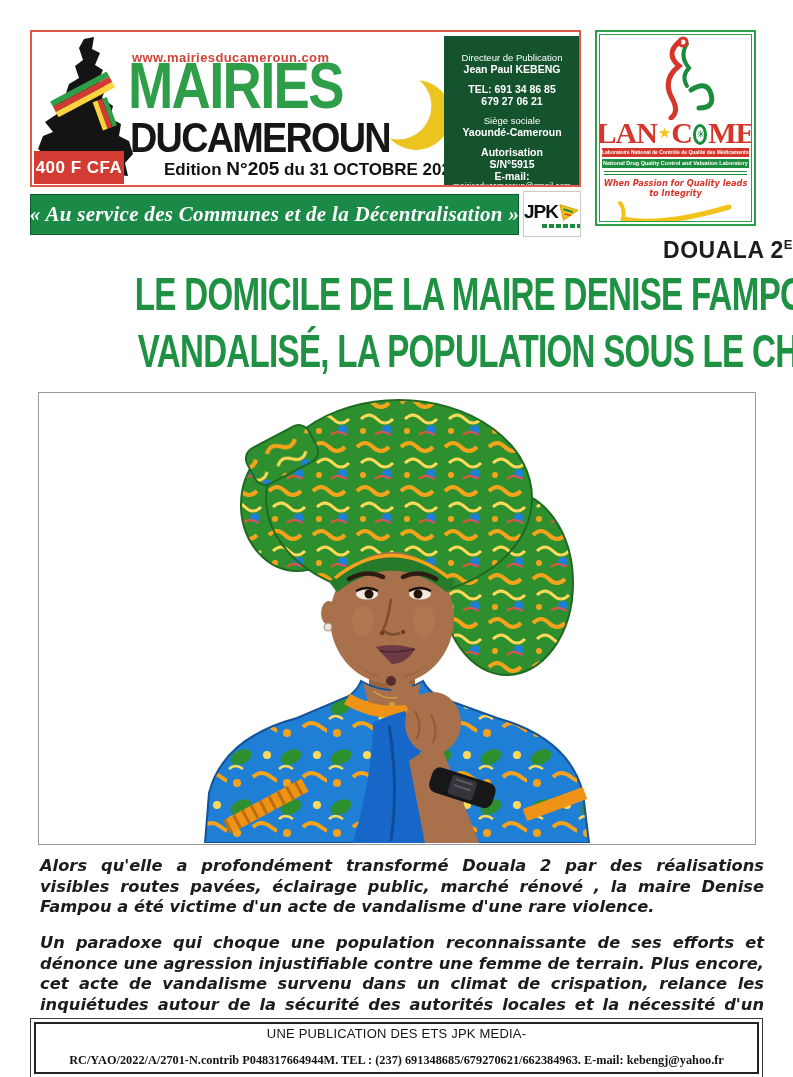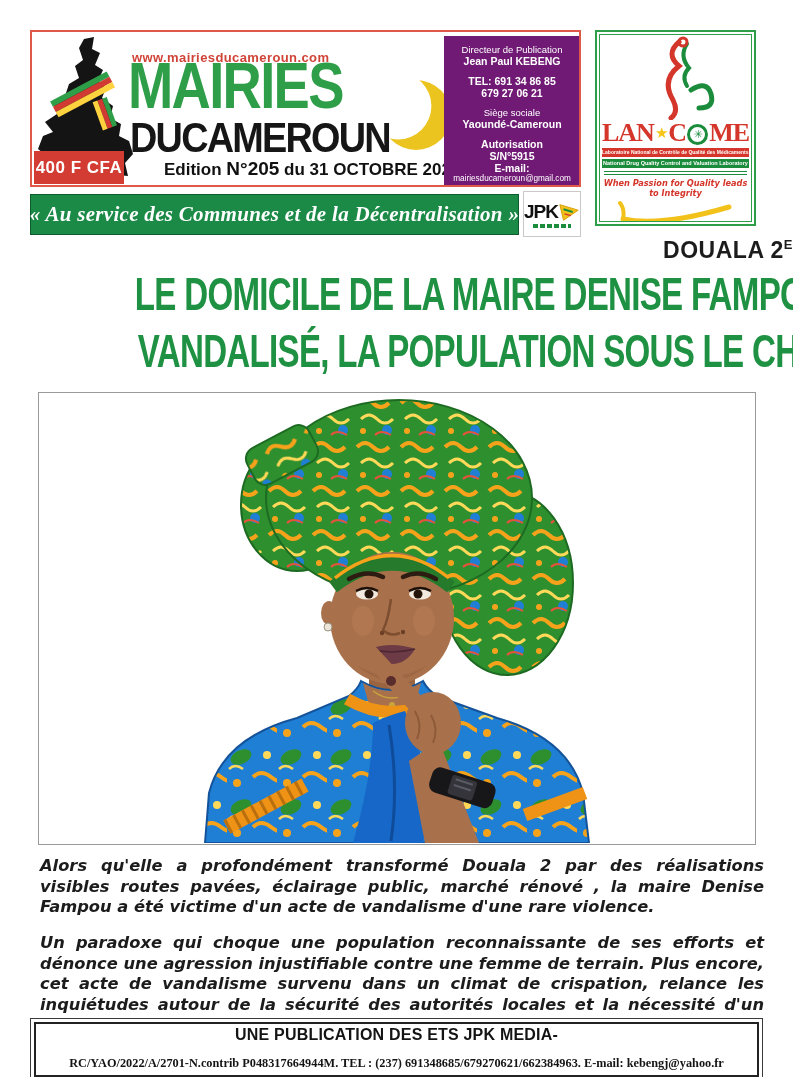--- a/index.html
+++ b/index.html
@@ -38,38 +38,38 @@
     background:#d23c32; color:#fff; font-weight:bold; font-size:17px;
     display:flex; align-items:center; justify-content:center; letter-spacing:.5px;
   }
   .edition-line {
     position:absolute; left:132px; top:126px; z-index:3; color:#111;
     font-size:17px; font-weight:bold; white-space:nowrap;
   }
   .edition-line .ed-num { font-size:19px; }
   .pub-box {
     position:absolute; left:412px; top:4px; width:136px; height:149px;
-    background:#701a75; color:#fff; text-align:center; padding-top:8px; z-index:3;
+    background:#14532d; color:#fff; text-align:center; padding-top:16px; z-index:3;
   }
   .pub-box .lab { font-size:9.5px; line-height:11px; }
   .pub-box .val { font-size:10.5px; font-weight:bold; line-height:12px; }
   .pub-box .gap { height:8px; }
   .pub-box .email { font-size:8.2px; font-weight:normal; line-height:10px; }
 
   
   .lanacome {
     position:absolute; left:595px; top:30px; width:161px; height:196px;
     border:2px solid #2f9e48; background:#fff; padding:2px;
   }
   .lanacome-inner { border:1px solid #2f9e48; height:100%; overflow:hidden; text-align:center; }
   .lana-fig { display:block; margin:1px auto 0; }
   .lana-word {
     display:flex; align-items:center; justify-content:center; height:26px;
     font-family:"Liberation Serif", serif; font-weight:bold; color:#d4362b;
-    font-size:26px; letter-spacing:-1px; line-height:26px;
+    font-size:30px; letter-spacing:-1px; line-height:26px;
   }
   .star-icon { color:#f5c518; font-size:15px; margin:0 1px; font-family:"DejaVu Sans",sans-serif; }
   .star-icon::before { content:"★"; }
   .scope-o {
     display:inline-block; width:21px; height:21px; border:3px solid #1a8c3c;
     border-radius:50%; margin:0 1px; position:relative; top:1px;
   }
   .scope-o::before {
     content:"✳"; color:#1a8c3c; font-size:11px; line-height:15px;
     display:block; text-align:center; font-family:"DejaVu Sans",sans-serif;
@@ -89,21 +89,21 @@
     background:#1b8a47; border:1px solid #0e5c2e;
     display:flex; align-items:center; justify-content:center;
   }
   .banner-quote {
     color:#fff; font-family:"Liberation Serif", serif; font-style:italic; font-weight:bold;
     font-size:21px; white-space:nowrap; letter-spacing:.3px;
   }
   .jpk-box {
     position:absolute; left:523px; top:191px; width:58px; height:46px;
     background:#fff; border:1px solid #c9c9c9; display:flex; flex-direction:column;
-    align-items:center; justify-content:center;
+    align-items:flex-end; justify-content:center;
   }
   .jpk-row { display:flex; align-items:center; }
   .jpk-text { font-size:19px; font-weight:bold; color:#101010; letter-spacing:-1px; }
   .jpk-strip {
     width:38px; height:4px; margin-top:1px;
     background:repeating-linear-gradient(90deg,#1a8c3c 0 5px,#ffffff 5px 7px);
   }
 
   
   .kicker {
@@ -131,21 +131,21 @@
     font-size:16.3px; line-height:1.27; color:#1c1c1c; text-align:justify;
   }
   .lede .para + .para { margin-top:15px; }
 
   
   .footer-box {
     position:absolute; left:30px; top:1018px; width:733px;
     border:1.5px solid #3a3a3a; padding:3px; background:#fff;
   }
   .footer-inner { border:2px solid #222; padding:2px 4px 4px; text-align:center; }
-  .footer-l1 { font-size:16px; font-weight:bold; color:#141414; letter-spacing:.2px;text-align:center; }
+  .footer-l1 { font-size:13px; font-weight:normal; color:#141414; letter-spacing:.2px;text-align:center; }
   .footer-l2 { font-size:12.3px; font-weight:bold; color:#141414; margin-top:12px; white-space:nowrap;font-family:Liberation Serif, serif; }
 </style>
 </head>
 <body>
 
 <div id="page">
 
   <div class="masthead">
     <svg class="map-logo" viewBox="0 0 112 146">
       <path fill="#141414" d="M50 4 L60 2 L58 14 L66 18 L61 30 L69 35 L64 46 L72 53 L68 63 L79 71 L76 83 L87 89 L85 101 L95 106 L99 119 L91 128 L94 141 L63 138 L34 143 L14 122 L4 114 L9 101 L19 97 L11 87 L23 79 L19 67 L31 61 L35 49 L45 43 L41 31 L49 25 L45 13 Z"></path>

